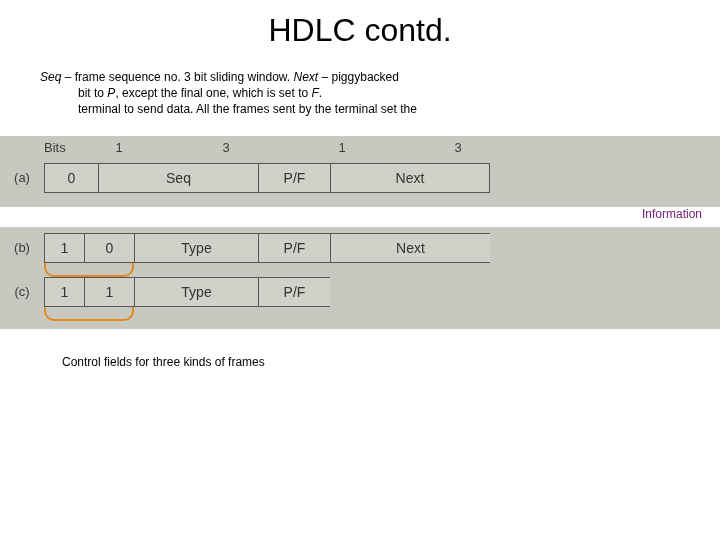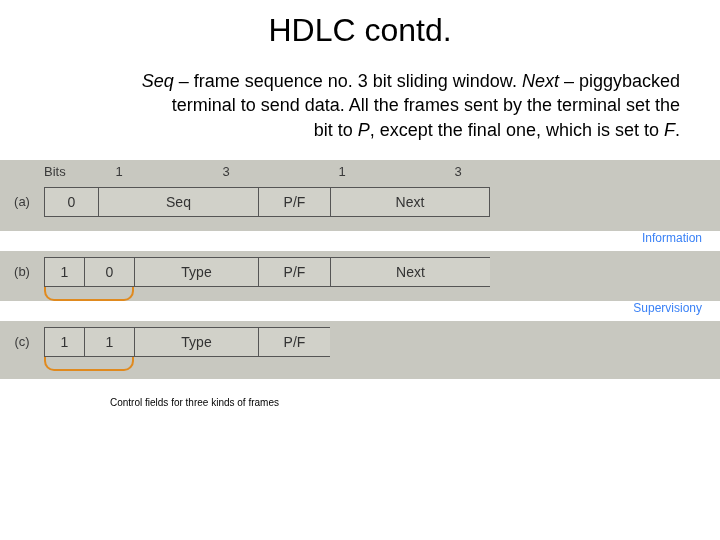--- a/index.html
+++ b/index.html
@@ -13,29 +13,28 @@
     overflow: hidden;
   }
   .title {
     text-align: center;
     font-size: 32px;
     font-weight: normal;
     padding-top: 12px;
     padding-bottom: 20px;
   }
   .para {
-    font-size: 18px;
+    font-size: 12px;
     line-height: 1.35;
     padding: 0 40px 0 40px;
-    text-align: right;
   }
   .para .indent { display: block; padding-left: 38px; }
   .italic { font-style: italic; }
   .diagram-area {
-    margin: 18px 0 8px 0;
+    margin: 18px 0 16px 0;
     background: #c8c8c0;
     padding: 4px 0 8px 0;
     position: relative;
   }
   .bits-header {
     display: flex;
     font-size: 13px;
     color: #3a3a3a;
     padding: 0 0 2px 44px;
   }
@@ -62,54 +61,53 @@
     justify-content: center;
     font-size: 14px;
     color: #333;
     background: #d1d1c9;
   }
   .fieldbox:last-child { border-right: 1px solid #555; }
   .side-label {
     position: absolute;
     right: 18px;
     font-size: 12px;
-    color: #3b82f6;
+    color: #701a75;
     background: transparent;
   }
   .brace {
     position: absolute;
     height: 14px;
     border-bottom: 2px solid #e08a1f;
     border-left: 2px solid #e08a1f;
     border-right: 2px solid #e08a1f;
     border-bottom-left-radius: 10px;
     border-bottom-right-radius: 10px;
   }
   .caption {
-    font-size: 10px;
+    font-size: 12px;
     padding: 10px 0 0 62px;
-    margin-left: 48px;
   }
   .white-strip {
     background: #ffffff;
     height: 20px;
     position: relative;
   }
 </style>
 </head>
 <body>
 
 <div class="title">HDLC contd.</div>
 
 <div class="para">
   <span class="italic">Seq</span><span> – frame sequence no. 3 bit sliding window. </span><span class="italic">Next</span><span> – piggybacked</span>
-  <span class="indent">terminal to send data. All the frames sent by the terminal set the</span>
   <span class="indent">
     <span>bit to </span><span class="italic">P</span><span>, except the final one, which is set to </span><span class="italic">F</span><span>.</span>
   </span>
+  <span class="indent">terminal to send data. All the frames sent by the terminal set the</span>
 </div>
 
 <div class="diagram-area">
 
   <div class="bits-header">
     <div class="bits-label">Bits</div>
     <div class="bits-col" style="width:54px">1</div>
     <div class="bits-col" style="width:160px">3</div>
     <div class="bits-col" style="width:72px">1</div>
     <div class="bits-col" style="width:160px">3</div>
@@ -128,23 +126,20 @@
 
   <div class="row">
     <div class="row-label">(b)</div>
     <div class="fieldbox" style="width:40px">1</div>
     <div class="fieldbox" style="width:50px">0</div>
     <div class="fieldbox" style="width:124px">Type</div>
     <div class="fieldbox" style="width:72px">P/F</div>
     <div class="fieldbox" style="width:160px">Next</div>
     <div class="brace" style="left:44px; width:90px; bottom:-14px;"></div>
   </div>
-  <div class="white-strip">
-    <div class="side-label">Supervisiony</div>
-  </div>
 
   <div class="row">
     <div class="row-label">(c)</div>
     <div class="fieldbox" style="width:40px">1</div>
     <div class="fieldbox" style="width:50px">1</div>
     <div class="fieldbox" style="width:124px">Type</div>
     <div class="fieldbox" style="width:72px">P/F</div>
     <div class="brace" style="left:44px; width:90px; bottom:-14px;"></div>
   </div>
 

